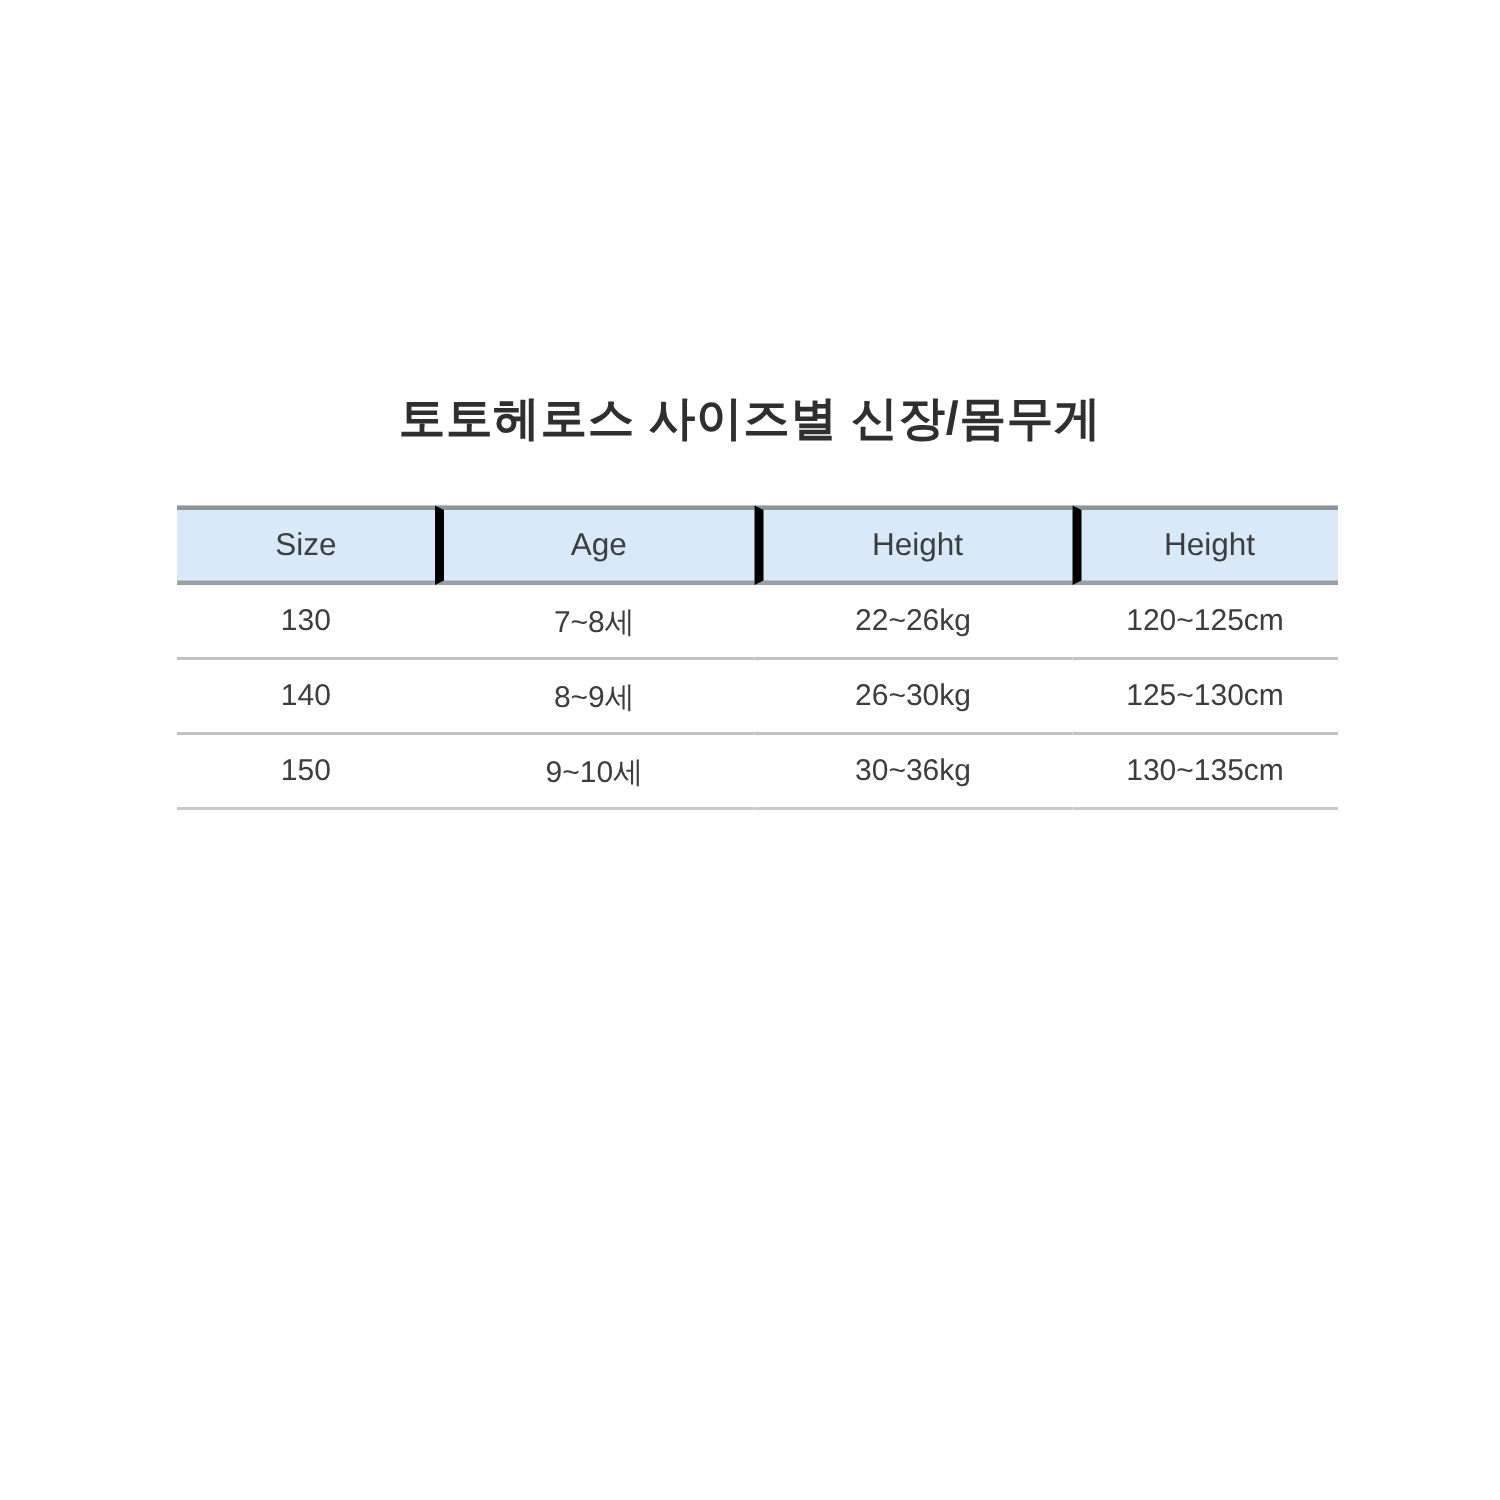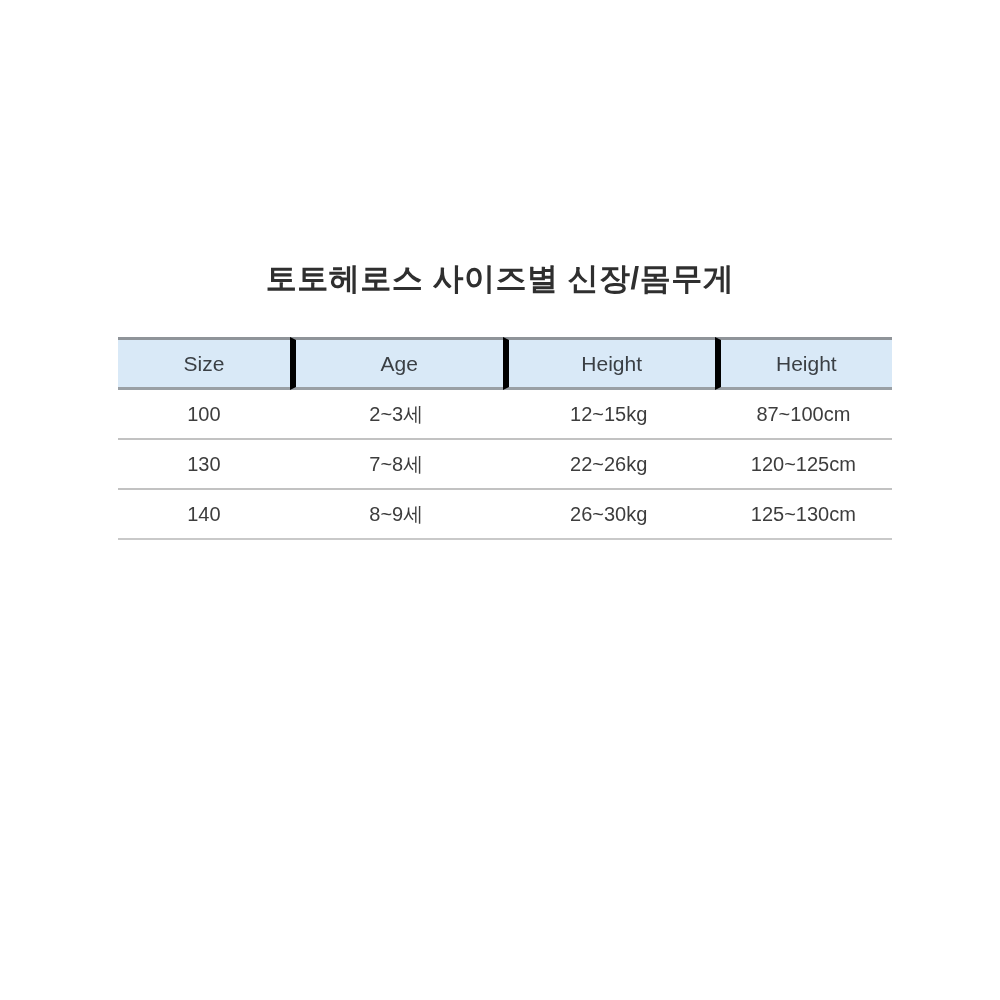--- a/index.html
+++ b/index.html
@@ -76,33 +76,33 @@
     <thead>
       <tr>
         <th>Size</th>
         <th>Age</th>
         <th>Height</th>
         <th>Height</th>
       </tr>
     </thead>
     <tbody>
       <tr>
-        <td>100</td>
-        <td>2~3세</td>
-        <td>12~15kg</td>
-        <td>87~100cm</td>
-      </tr>
-      <tr>
         <td>130</td>
         <td>7~8세</td>
         <td>22~26kg</td>
         <td>120~125cm</td>
       </tr>
       <tr>
         <td>140</td>
         <td>8~9세</td>
         <td>26~30kg</td>
         <td>125~130cm</td>
       </tr>
+      <tr>
+        <td>150</td>
+        <td>9~10세</td>
+        <td>30~36kg</td>
+        <td>130~135cm</td>
+      </tr>
     </tbody>
   </table>
 
 </div>
 
 </body></html>

